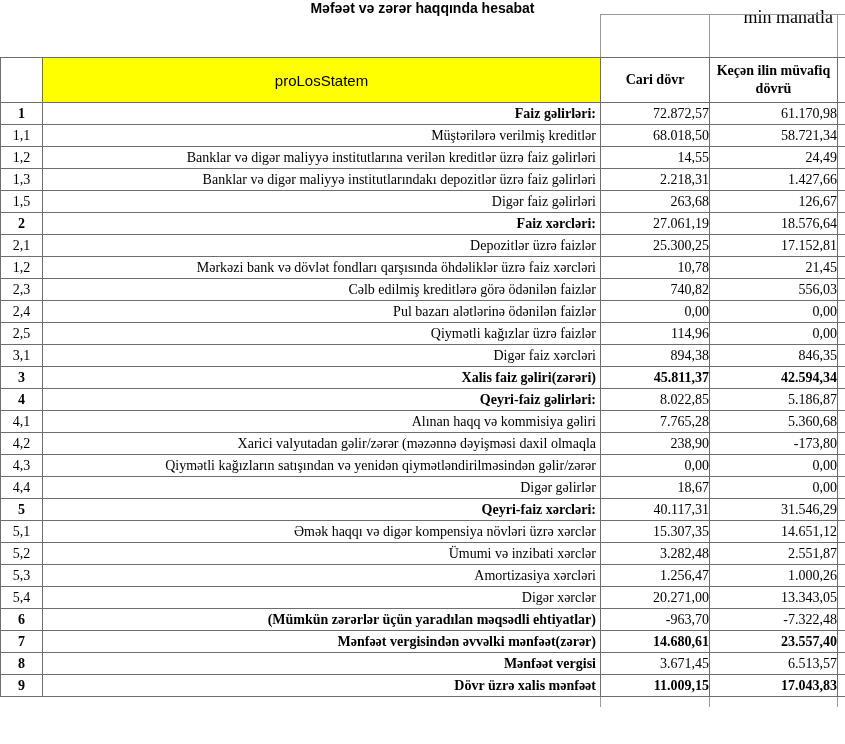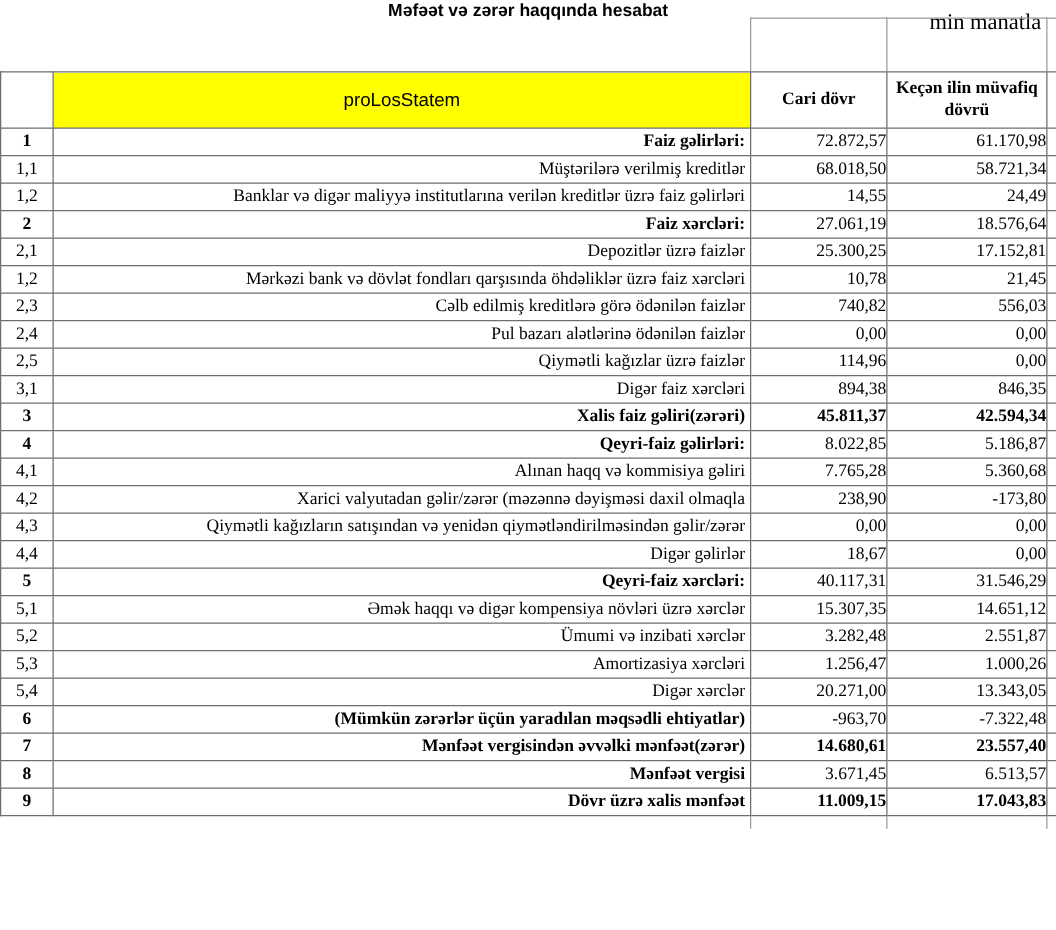--- a/index.html
+++ b/index.html
@@ -106,20 +106,34 @@
         <td class="cell-num">58.721,34</td>
         <td class="cell-sliver"></td>
       </tr>
       <tr>
         <td class="cell-no">1,2</td>
         <td class="cell-label">Banklar və digər maliyyə institutlarına verilən kreditlər üzrə faiz gəlirləri</td>
         <td class="cell-num">14,55</td>
         <td class="cell-num">24,49</td>
         <td class="cell-sliver"></td>
       </tr>
+      <tr>
+        <td class="cell-no">1,3</td>
+        <td class="cell-label">Banklar və digər maliyyə institutlarındakı depozitlər üzrə faiz gəlirləri</td>
+        <td class="cell-num">2.218,31</td>
+        <td class="cell-num">1.427,66</td>
+        <td class="cell-sliver"></td>
+      </tr>
+      <tr>
+        <td class="cell-no">1,5</td>
+        <td class="cell-label">Digər faiz gəlirləri</td>
+        <td class="cell-num">263,68</td>
+        <td class="cell-num">126,67</td>
+        <td class="cell-sliver"></td>
+      </tr>
       <tr class="bold-label">
         <td class="cell-no">2</td>
         <td class="cell-label">Faiz xərcləri:</td>
         <td class="cell-num">27.061,19</td>
         <td class="cell-num">18.576,64</td>
         <td class="cell-sliver"></td>
       </tr>
       <tr>
         <td class="cell-no">2,1</td>
         <td class="cell-label">Depozitlər üzrə faizlər</td>

